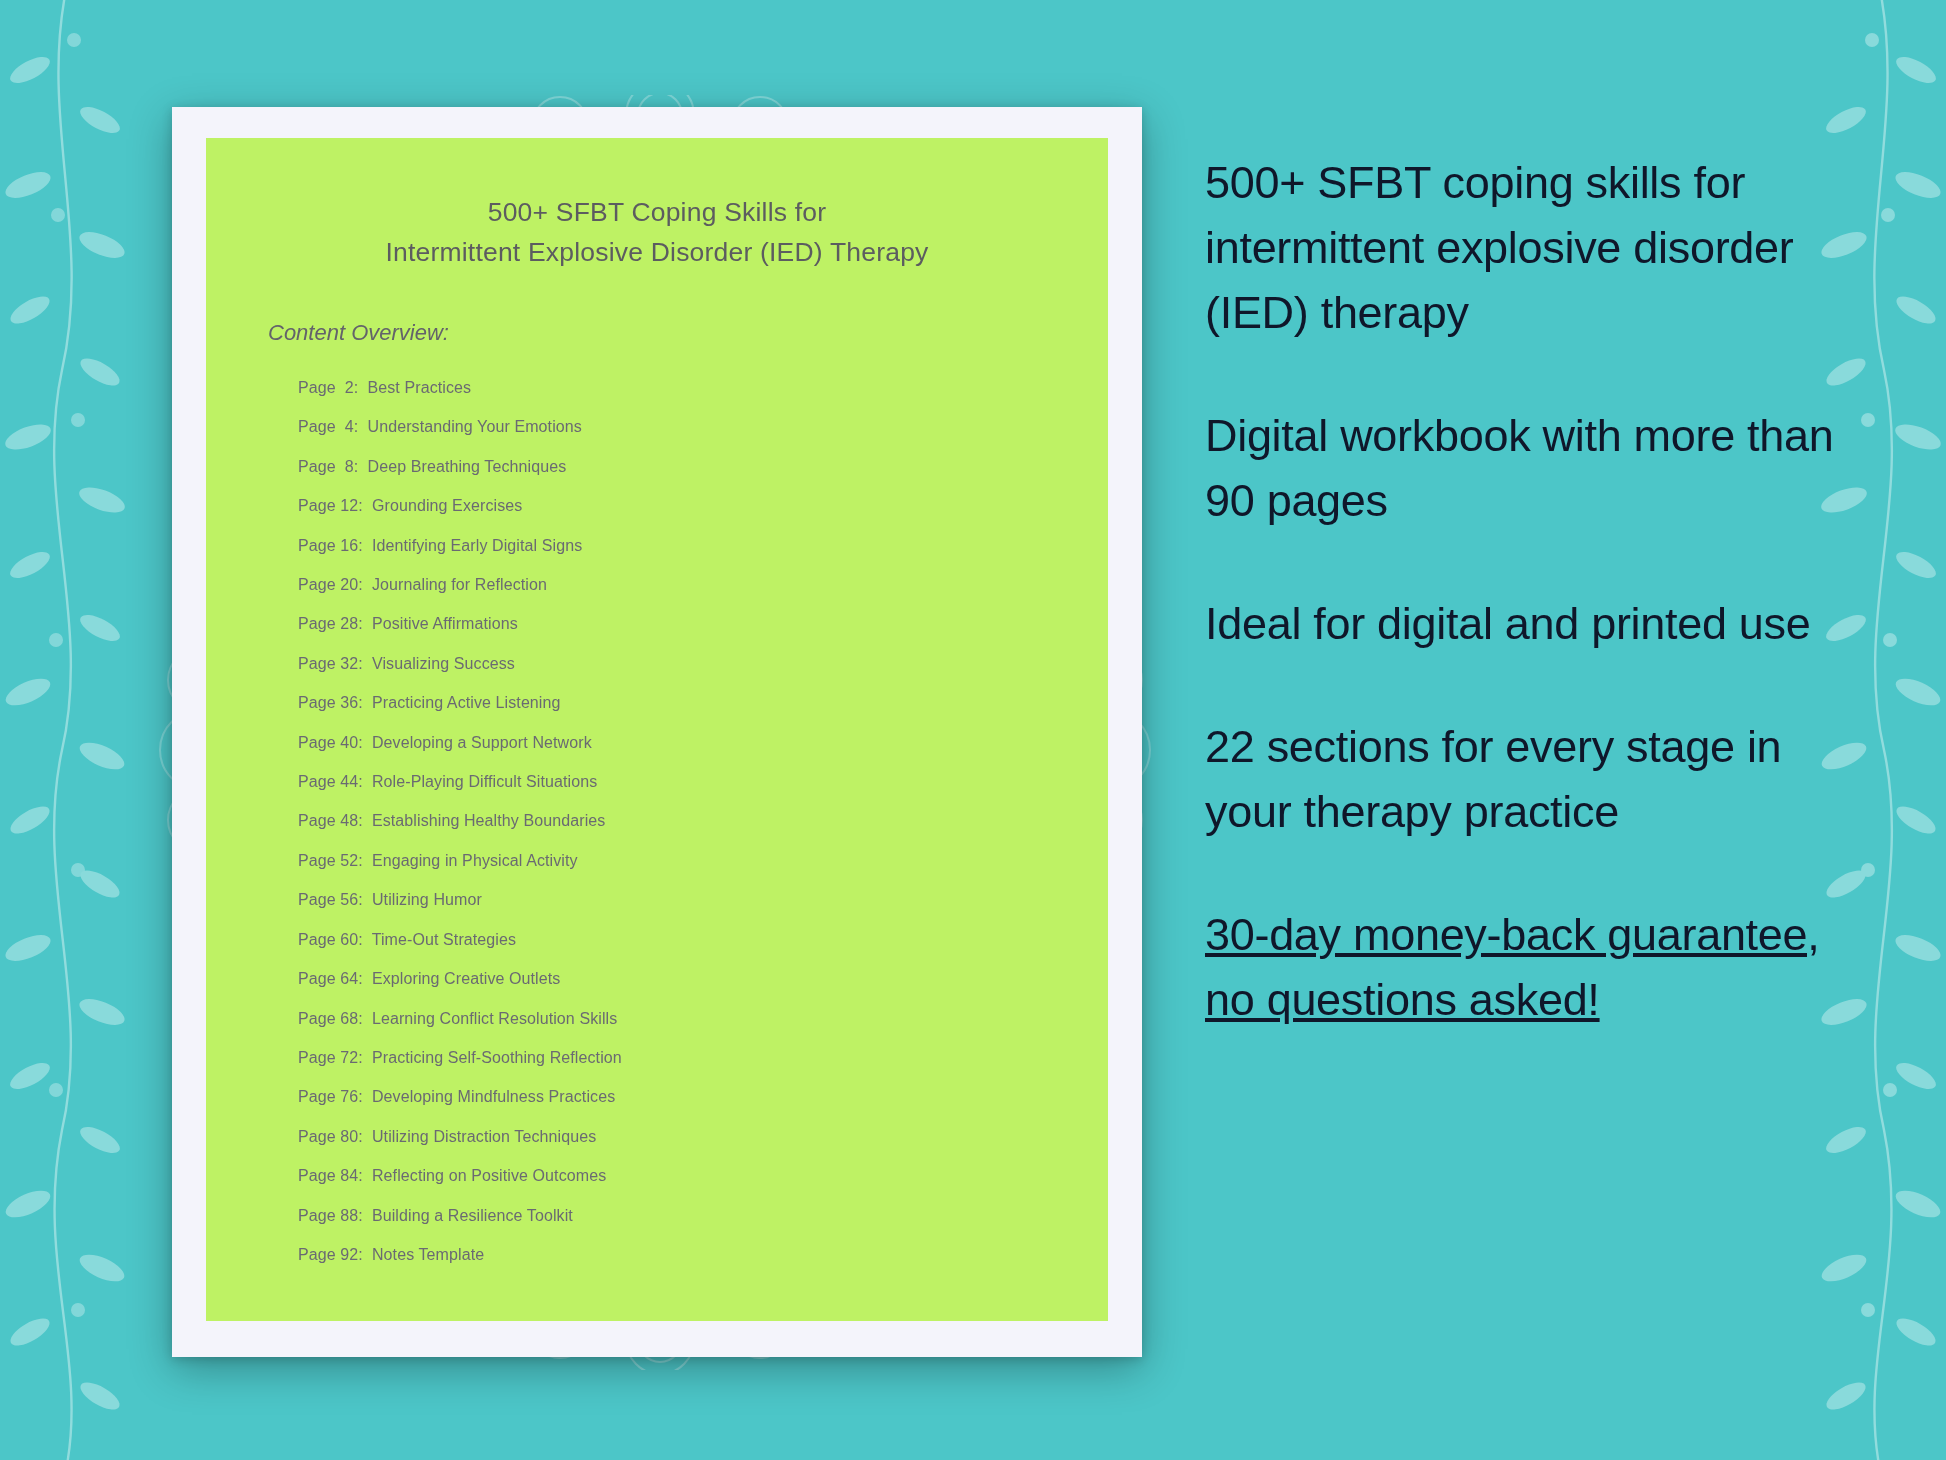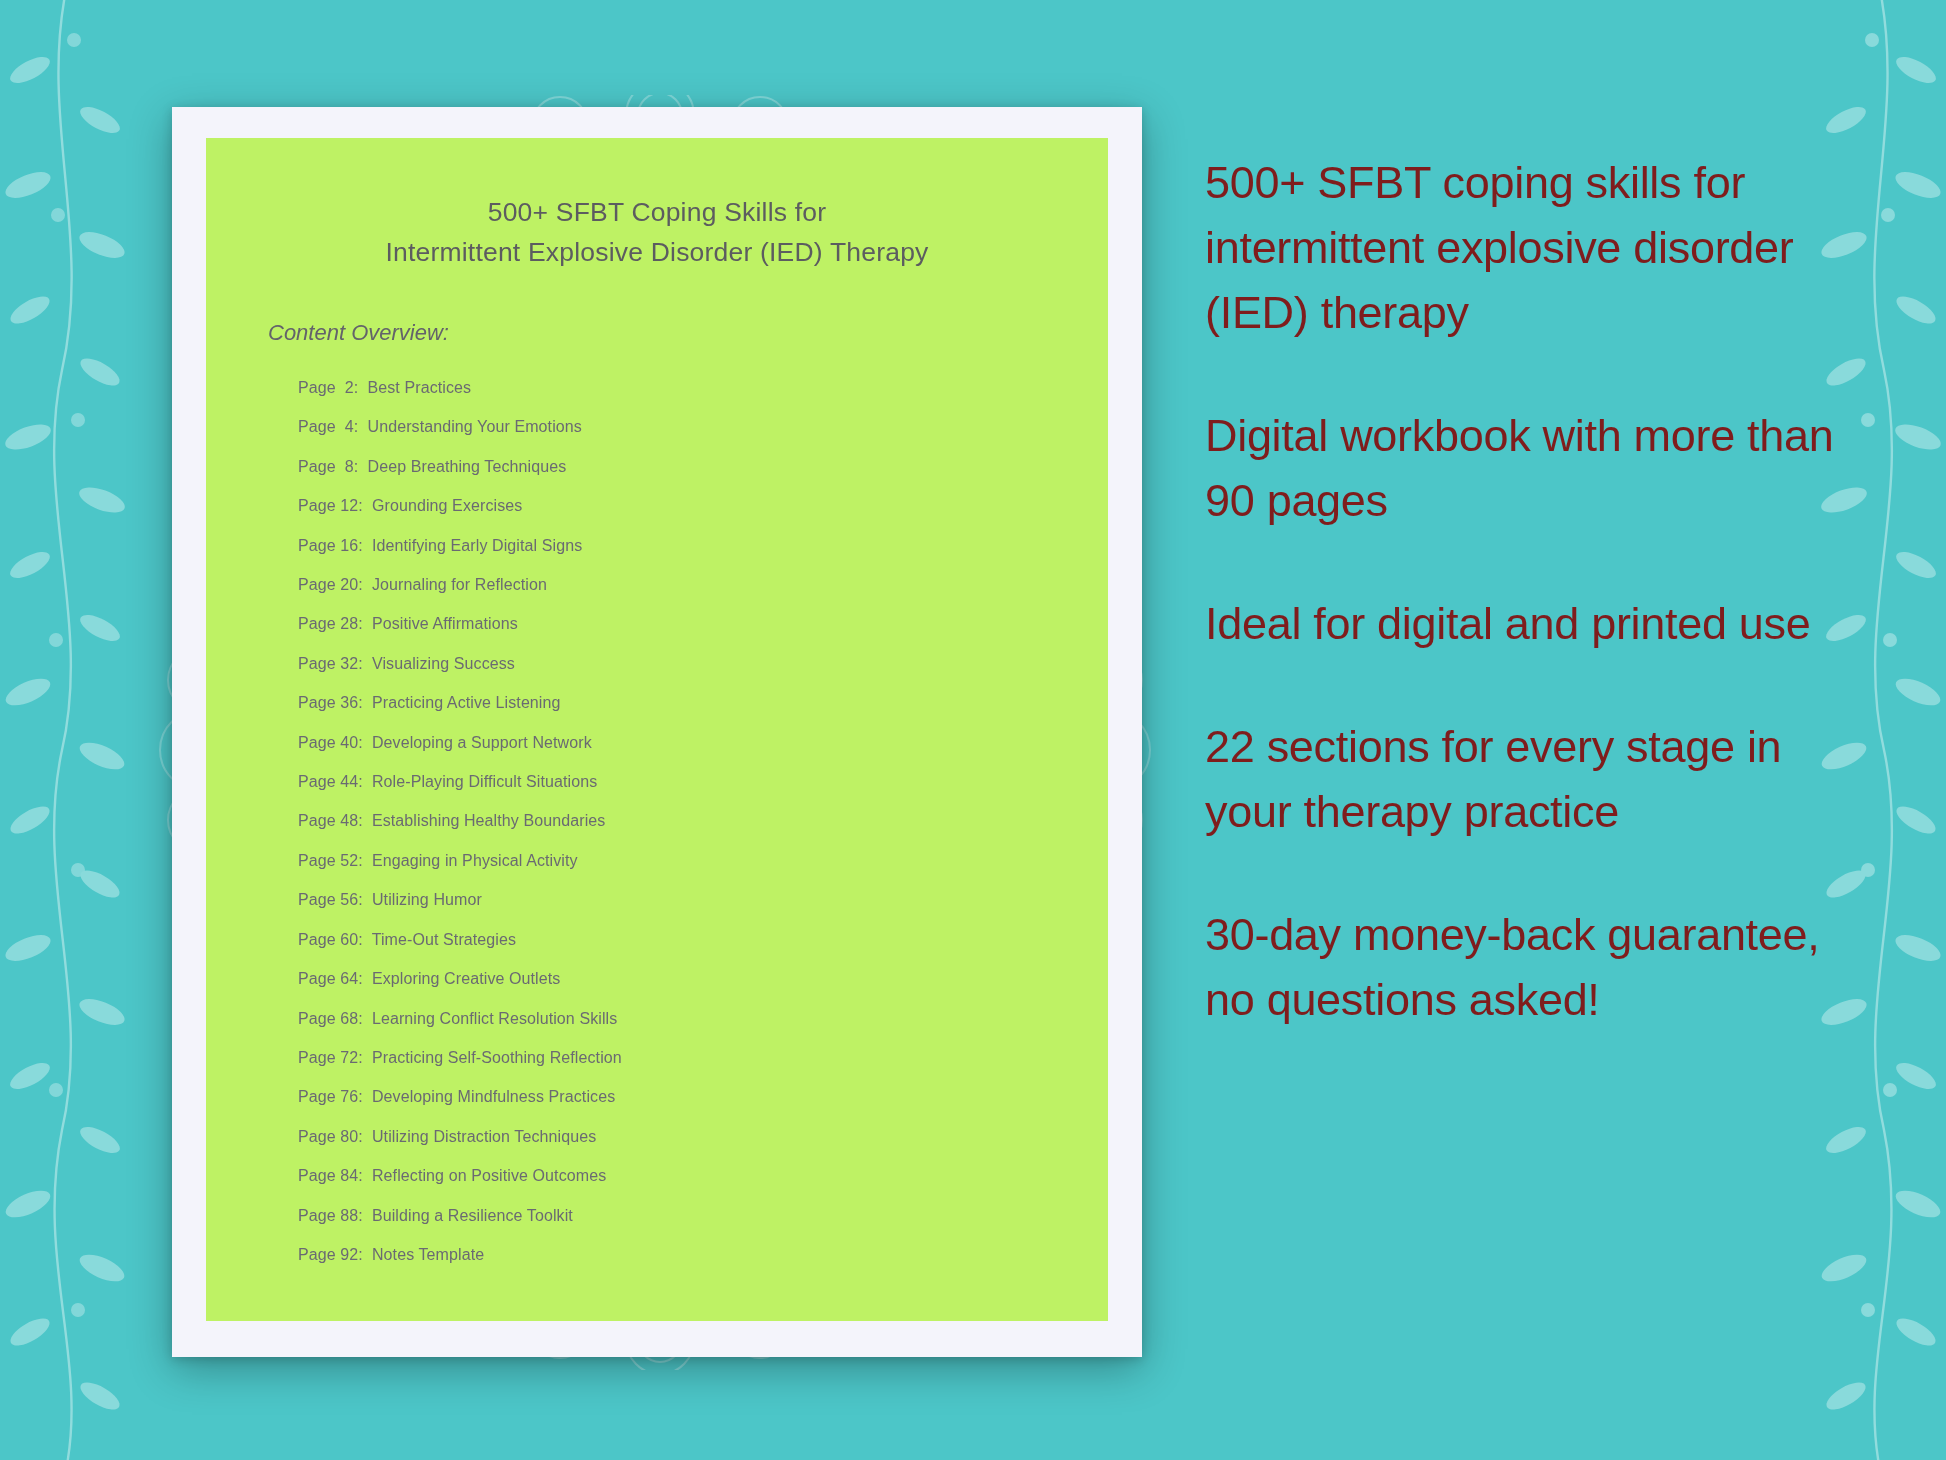--- a/index.html
+++ b/index.html
@@ -95,30 +95,30 @@
   .toc .pg {
     display: inline-block;
   }
 
   
   .copy {
     position: absolute;
     left: 1205px;
     top: 150px;
     width: 640px;
-    color: #7f1d1d;
+    color: #0f172a;
   }
   .copy p {
     margin: 0 0 58px 0;
     font-size: 45px;
     line-height: 65px;
     font-weight: 400;
     letter-spacing: -0.3px;
   }
-  .copy p:last-child { margin-bottom: 16px; }
+  .copy p:last-child { margin-bottom: 16px; text-decoration: underline; }
 </style>
 </head>
 <body>
 
 <div class="border-strip left">
   <svg width="135" height="1460" viewBox="0 0 135 1460" xmlns="http://www.w3.org/2000/svg" aria-hidden="true">
     <g fill="none" stroke="#ffffff" stroke-width="2.4" opacity="0.85">
       <path d="M66 -10 C 40 120, 92 240, 62 370 C 34 500, 92 620, 62 750 C 34 880, 92 1000, 62 1130 C 36 1260, 88 1360, 66 1470"></path>
     </g>
     <g fill="#ffffff" opacity="0.75">

